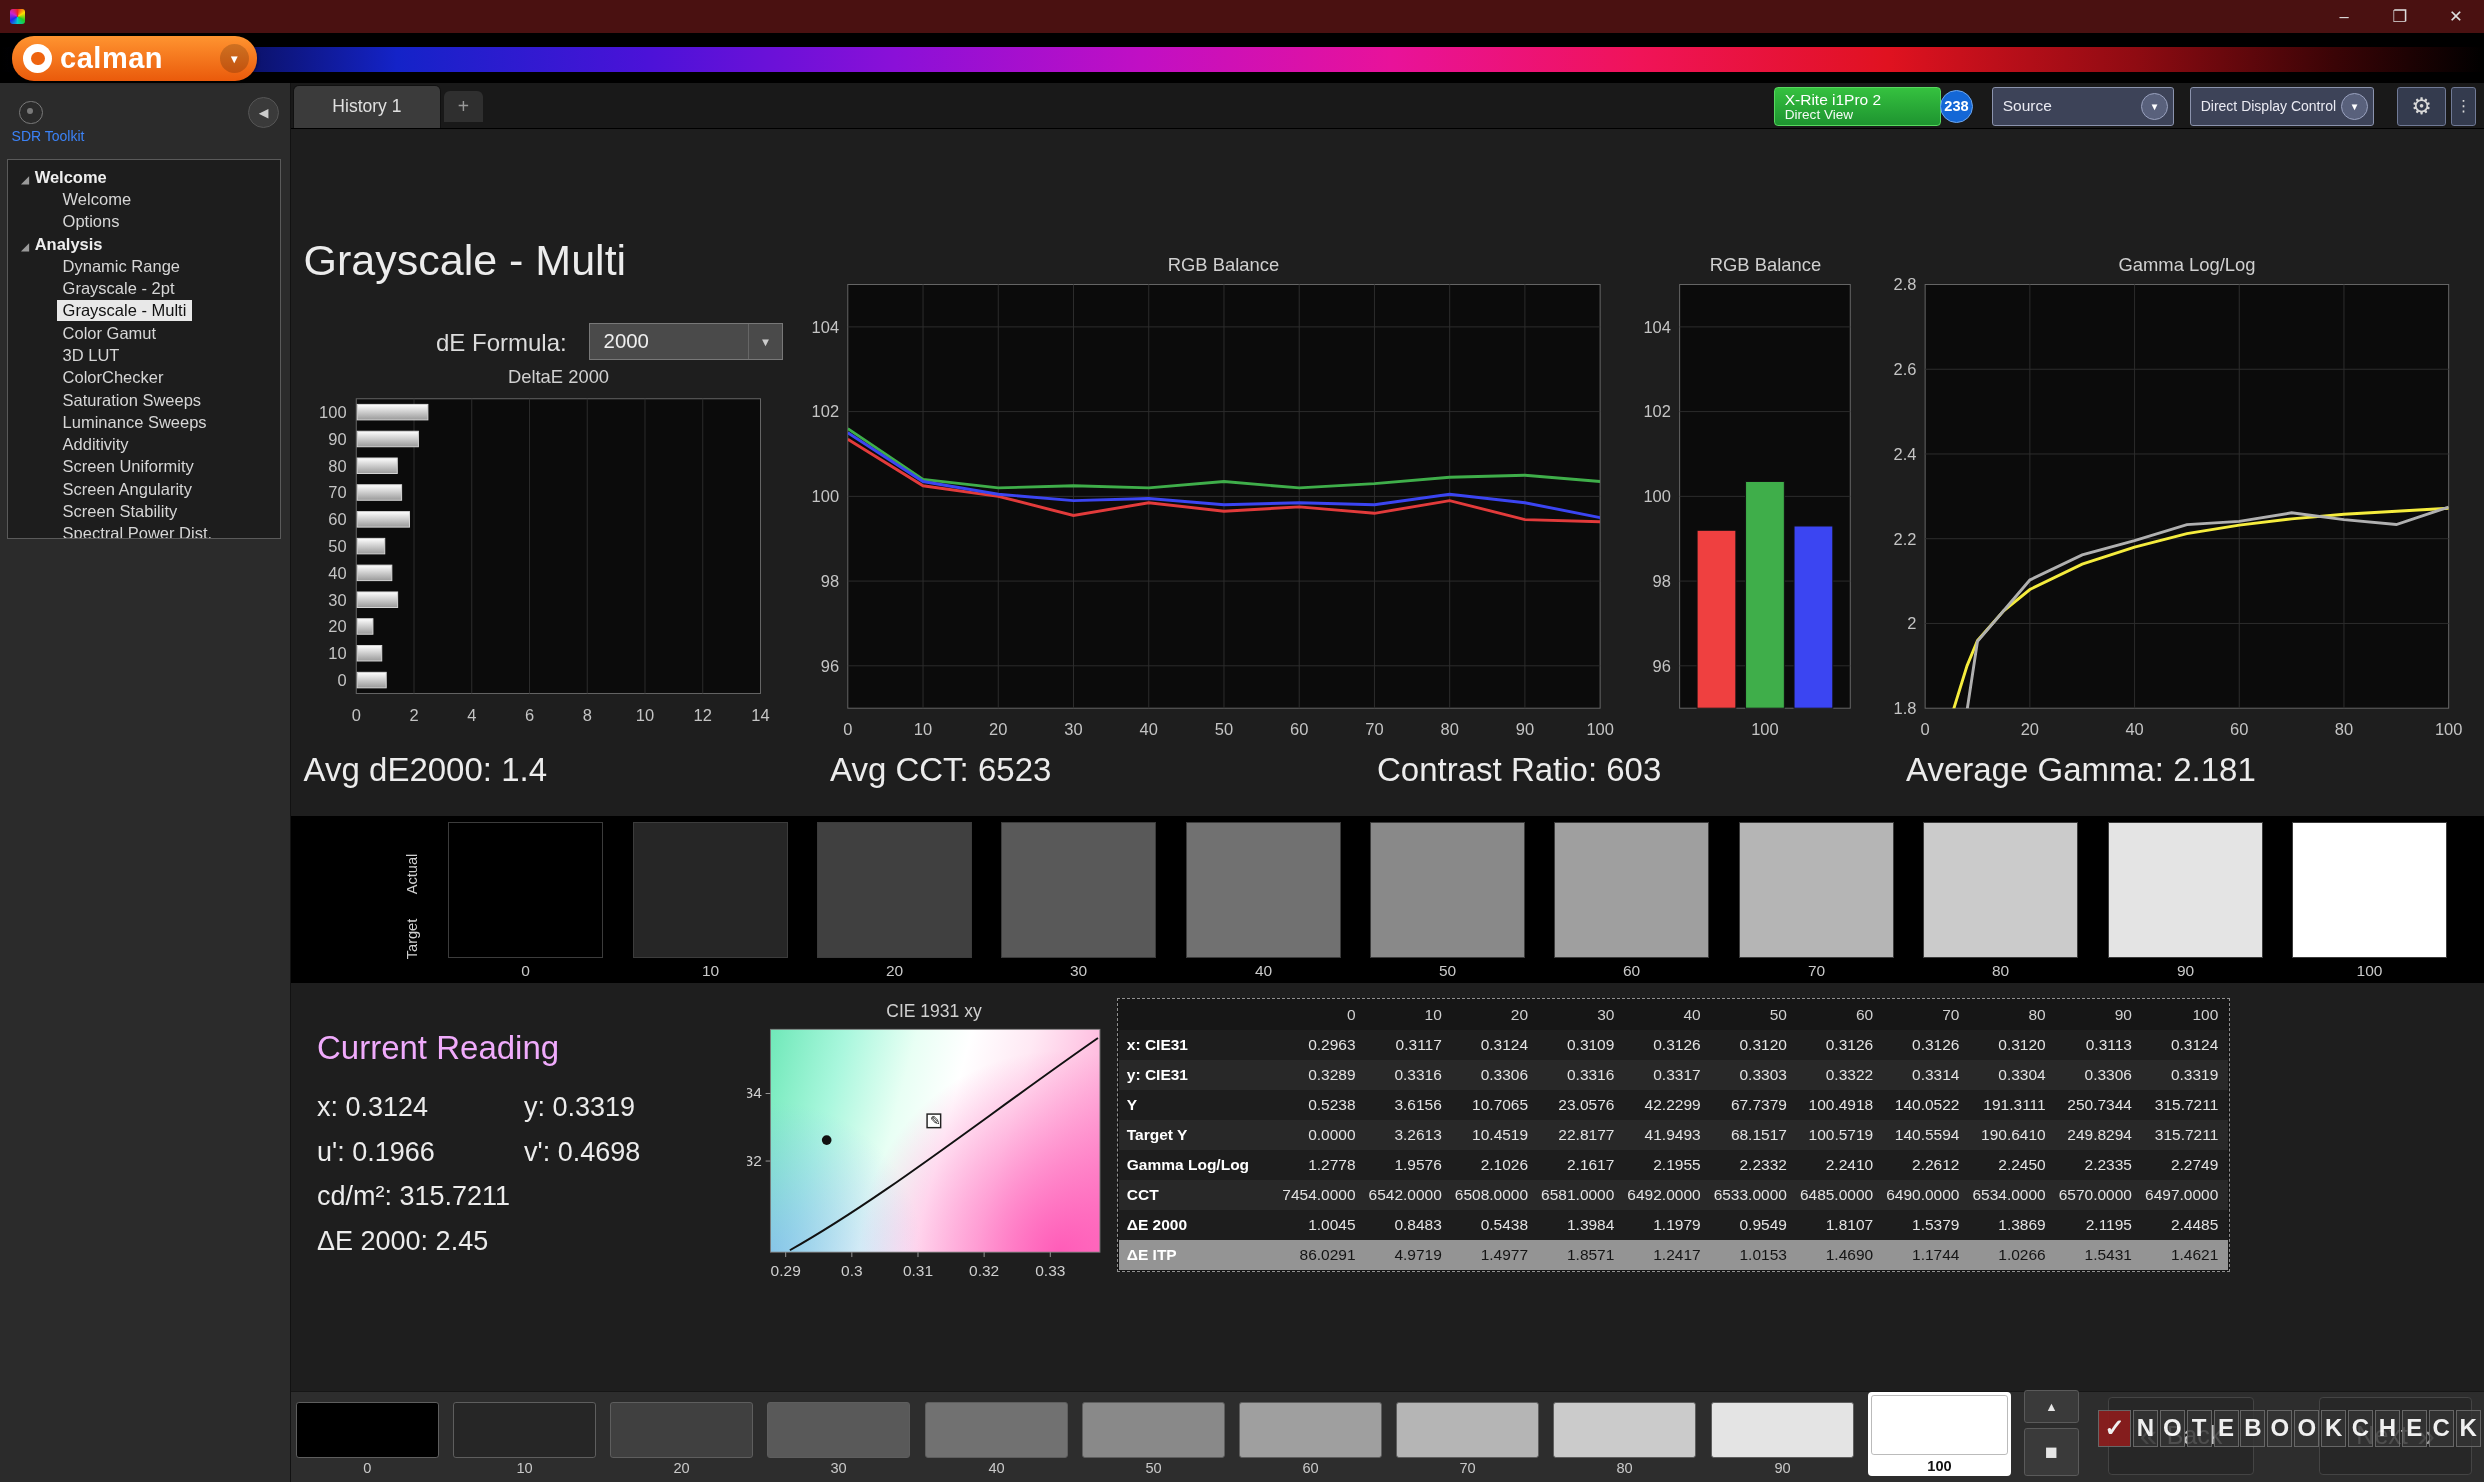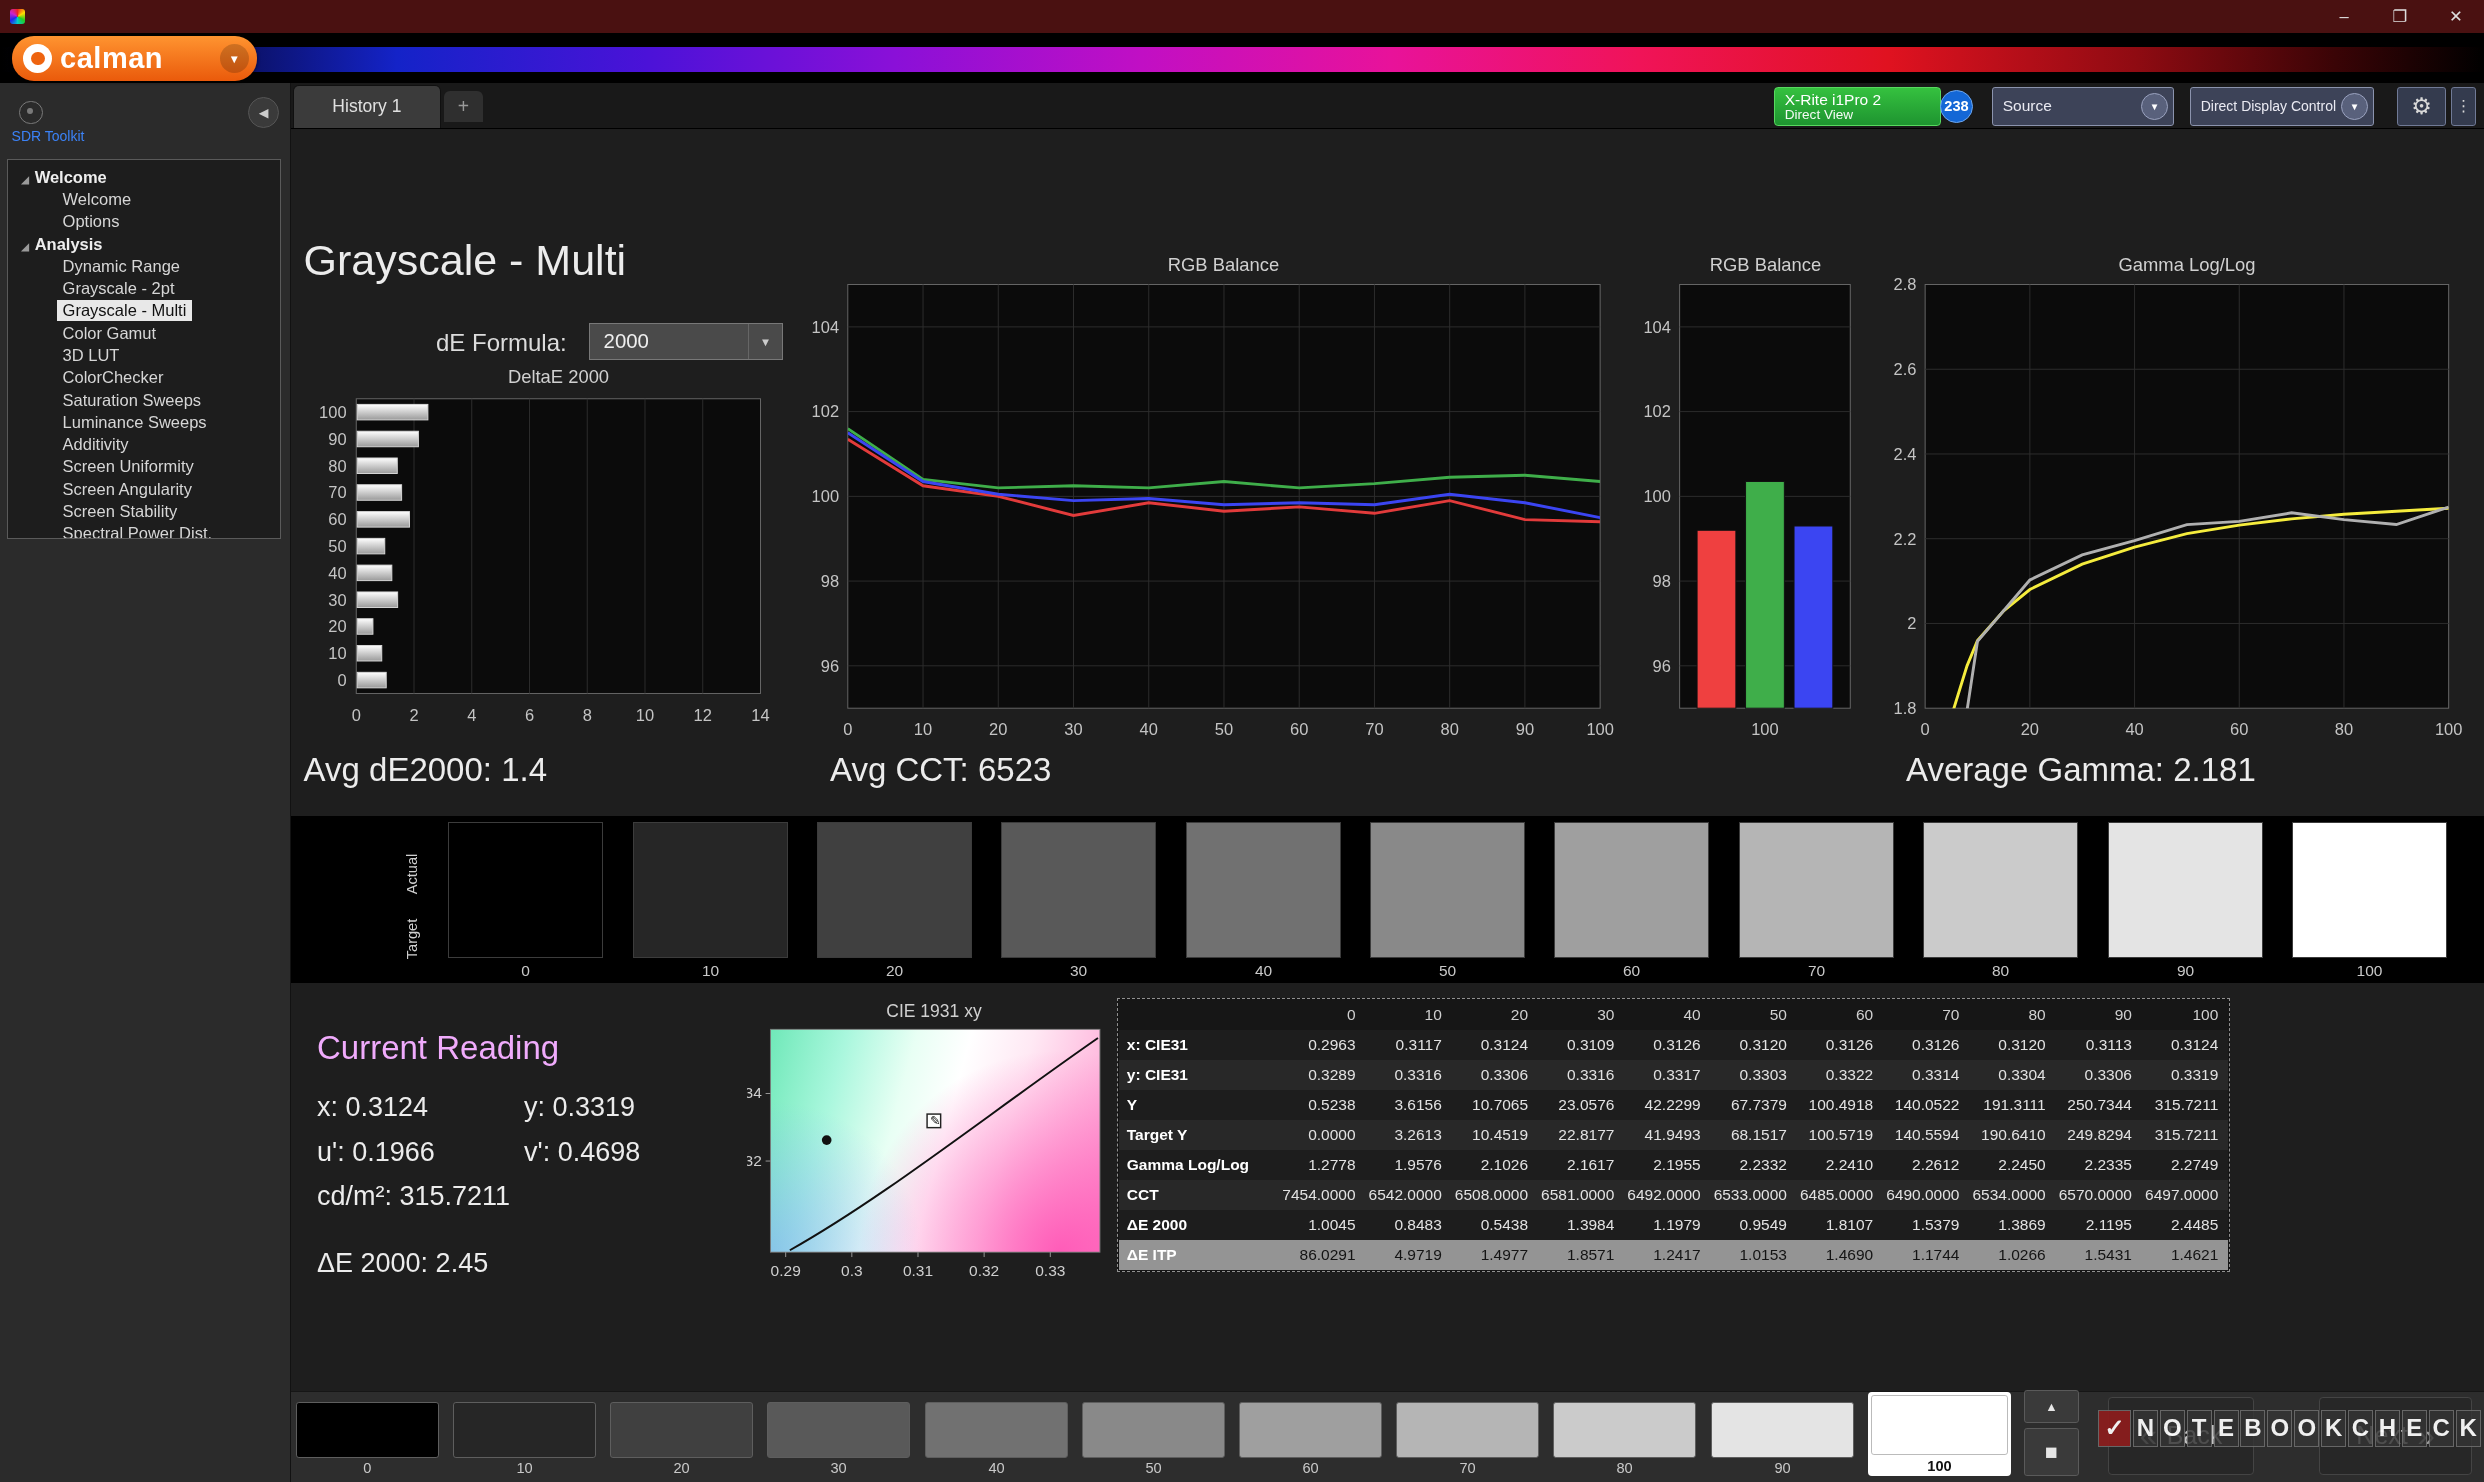--- a/index.html
+++ b/index.html
@@ -335,20 +335,21 @@
       <text x="602" y="481" text-anchor="middle" font-size="17" fill="#c4c4c4">100</text>
       <clipPath id="cp-svg-gamma">
         <rect x="62" y="16" width="540" height="437"></rect>
       </clipPath>
       <polyline points="72.8,606.0 89.0,461.7 105.2,409.3 116.0,383.1 143.0,352.5 170.0,330.6 224.0,304.4 278.0,286.9 332.0,273.0 386.0,264.2 440.0,257.7 494.0,252.9 548.0,249.8 602.0,246.7" fill="none" stroke="#f5ec3d" stroke-width="3" clip-path="url(#cp-svg-gamma)"></polyline>
       <polyline points="89.0,562.3 116.0,384.1 170.0,320.8 224.0,294.9 278.0,280.2 332.0,263.7 386.0,260.3 440.0,251.5 494.0,258.5 548.0,263.6 602.0,245.5" fill="none" stroke="#b0b0b0" stroke-width="3" clip-path="url(#cp-svg-gamma)"></polyline>
     </svg>
 
   <div class="stat" style="left:12.6px;width:485px;">Avg dE2000: 1.4</div>
   <div class="stat" style="left:539px;width:485px;">Avg CCT: 6523</div>
+  <div class="stat" style="left:1086px;width:485px;">Contrast Ratio: 603</div>
   <div class="stat" style="left:1615px;width:524px;">Average Gamma: 2.181</div>
 
   <div class="ramp" id="ramp">
     <span class="ramp-rot" style="left:101px;top:50px;">Actual</span>
     <span class="ramp-rot" style="left:101px;top:115px;">Target</span>
   <div class="ramp-cell" style="left: 157px;">
         <div class="ramp-sw" style="background:#000000"></div>
                     <div class="ramp-num">0</div>
       </div>
       <div class="ramp-cell" style="left: 342px;">
@@ -399,21 +400,21 @@
         <span>x: 0.3124</span>
         <span>y: 0.3319</span>
       </div>
       <div class="cr-line" style="top: 1054px;">
         <span>u': 0.1966</span>
         <span>v': 0.4698</span>
       </div>
       <div class="cr-line" style="top: 1098px;">
         <span>cd/m²: 315.7211</span>
       </div>
-      <div class="cr-line" style="top: 1143px; margin-top: 22px;">
+      <div class="cr-line" style="top: 1143px;">
         <span>ΔE 2000: 2.45</span>
       </div>
     </div>
 
   <div class="chart-title" style="left:449px;top:918px;width:388px;font-size:17.5px;">CIE 1931 xy</div>
   <div class="cie-wrap">
     <div class="cie-bg"></div>
     <svg id="svg-cie" class="cie-svg" width="388" height="281" viewBox="0 0 400 290">
         <rect x="24" y="21" width="340" height="230" fill="none" stroke="#777"></rect>
         <path d="M 44 249 C 140 195, 240 115, 362 30" fill="none" stroke="#111" stroke-width="2"></path>

